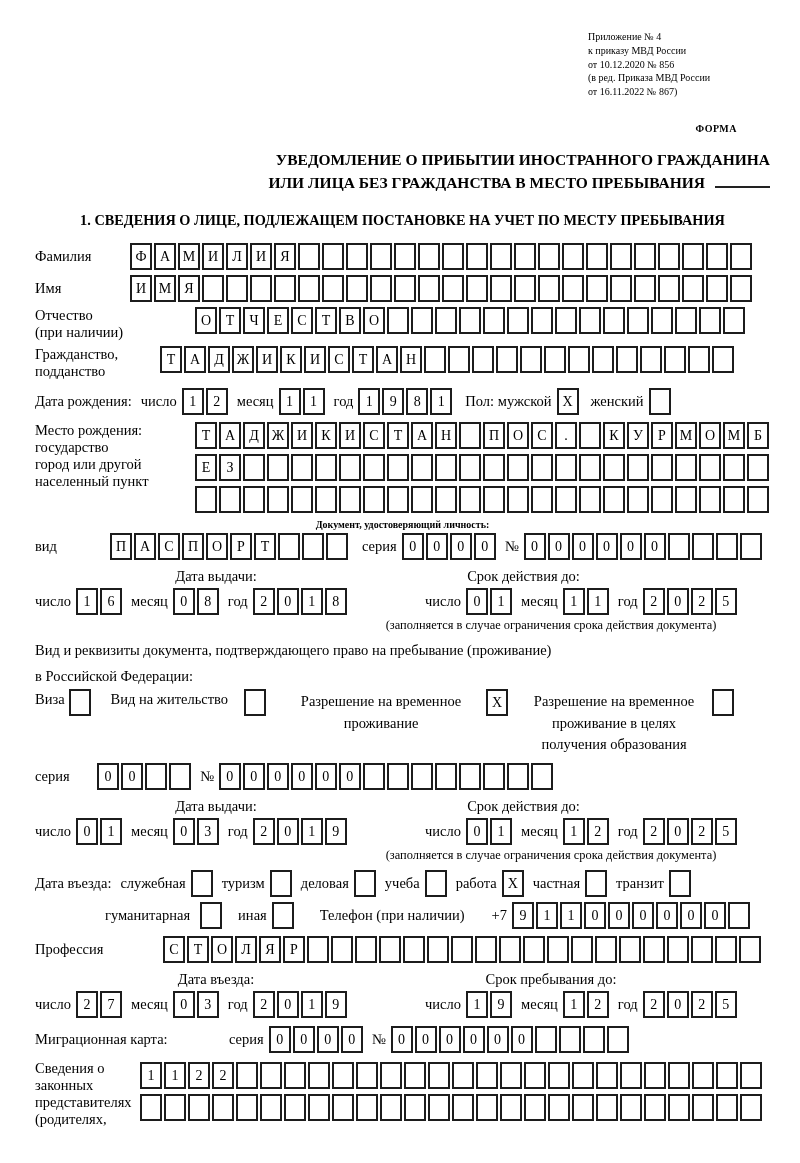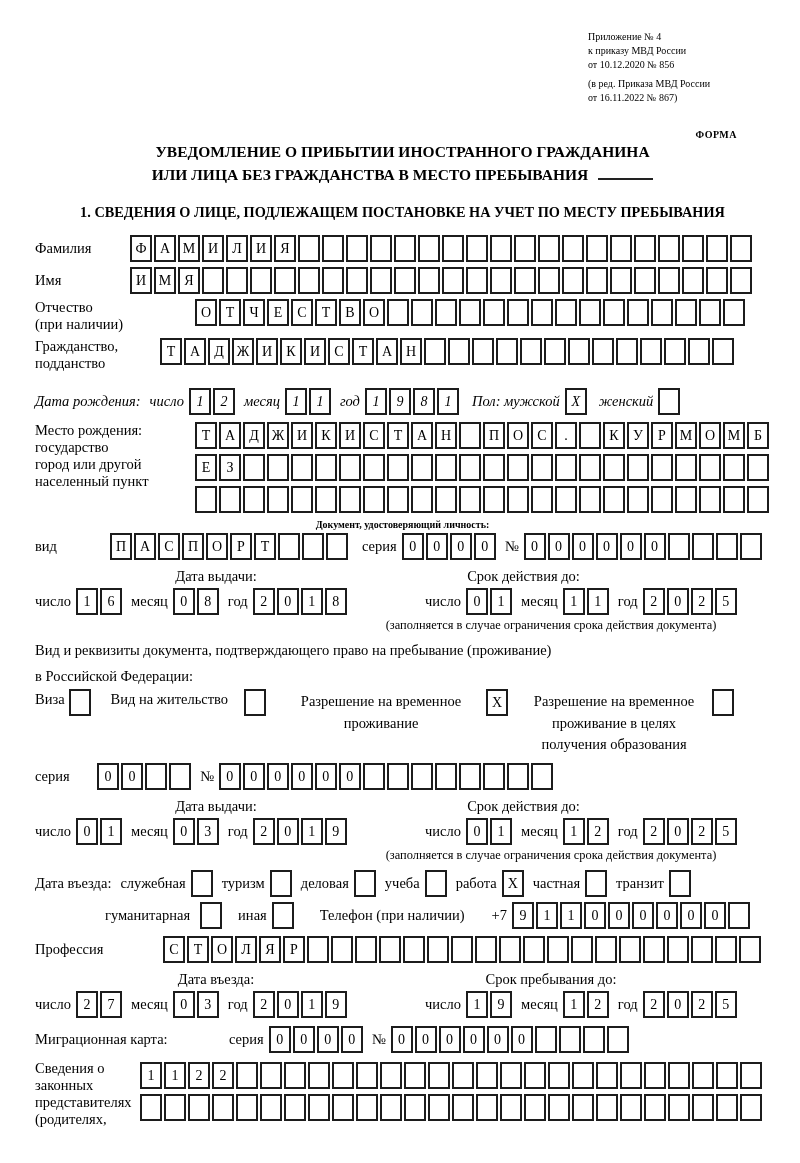--- a/index.html
+++ b/index.html
@@ -1,23 +1,23 @@
 <!DOCTYPE html>
 <html><head>
 <meta charset="utf-8">
 <style>
   html,body{margin:0;padding:0;background:#fff;}
   body{width:800px;height:1163px;font-family:"Liberation Serif",serif;color:#000;overflow:hidden;}
   .page{padding:30px 30px 0 35px;position:relative;}
   
   .refblock{margin-left:553px;font-size:10px;line-height:1.38;}
-  .amend{margin-top:6px;font-family:Liberation Serif, serif;}
+  .amend{margin-top:0;font-family:Liberation Serif, serif;}
   .forma{font-weight:bold;font-size:10px;text-align:right;padding-right:33px;margin-top:24px;letter-spacing:.5px;}
   
-  .title{text-align:center;font-weight:bold;font-size:15.5px;line-height:1.5;}
+  .title{margin-top:14px;text-align:right;font-weight:bold;font-size:15.5px;line-height:1.5;}
   .uline{display:inline-block;width:55px;border-bottom:2px solid #222;height:12px;margin-left:10px;}
   .sheading{margin-top:18px;text-align:center;font-weight:bold;font-size:14.3px;}
   
   .frow{display:flex;align-items:center;margin-top:5px;font-size:14.5px;}
   .frow-top{align-items:flex-start;}
   .lbl{flex:none;}
   .w95{width:95px;} .w160{width:160px;} .w125{width:125px;} .w75{width:75px;} .w128{width:128px;} .w105{width:105px;} .w185{width:185px;}
   .cbrow{display:flex;gap:2px;flex:none;}
   .cb{flex:none;display:inline-block;width:18px;height:23px;border:2px solid #1c1c1c;text-align:center;font-size:14px;line-height:23px;background:#fff;}
   .stack{display:flex;flex-direction:column;gap:5px;}
@@ -184,21 +184,21 @@
         <span class="cb"></span>
         <span class="cb"></span>
         <span class="cb"></span>
         <span class="cb"></span>
         <span class="cb"></span>
         <span class="cb"></span>
         <span class="cb"></span>
       </span>
   </div>
 
-  <div class="frow" style="margin-top:16px;font-style:italic;">
+  <div class="frow" style="margin-top:8px;">
     <span class="lbl">Дата рождения:</span>
     <span class="word">число</span>
     <span class="cbrow">
         <span class="cb">1</span>
         <span class="cb">2</span>
       </span>
     <span class="word">месяц</span>
     <span class="cbrow">
         <span class="cb">1</span>
         <span class="cb">1</span>

